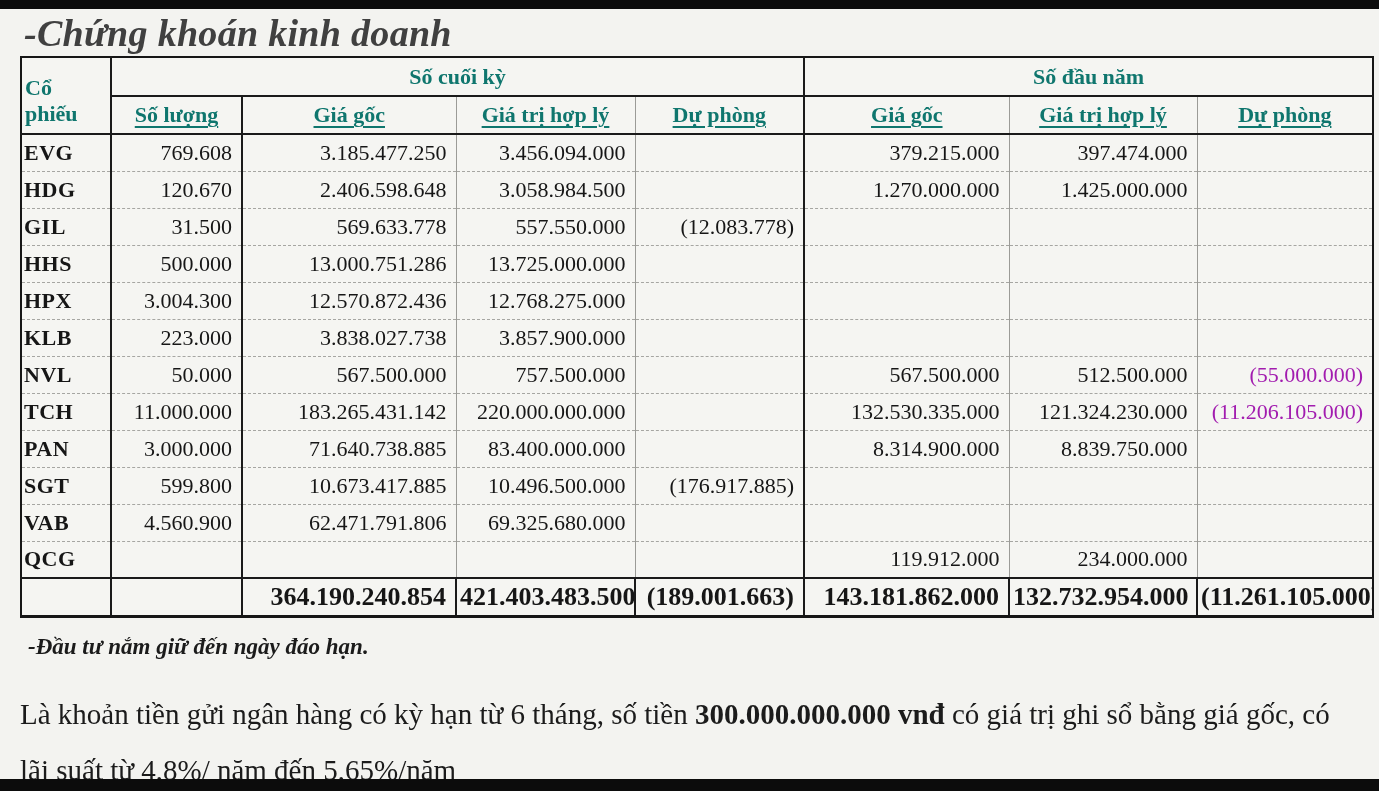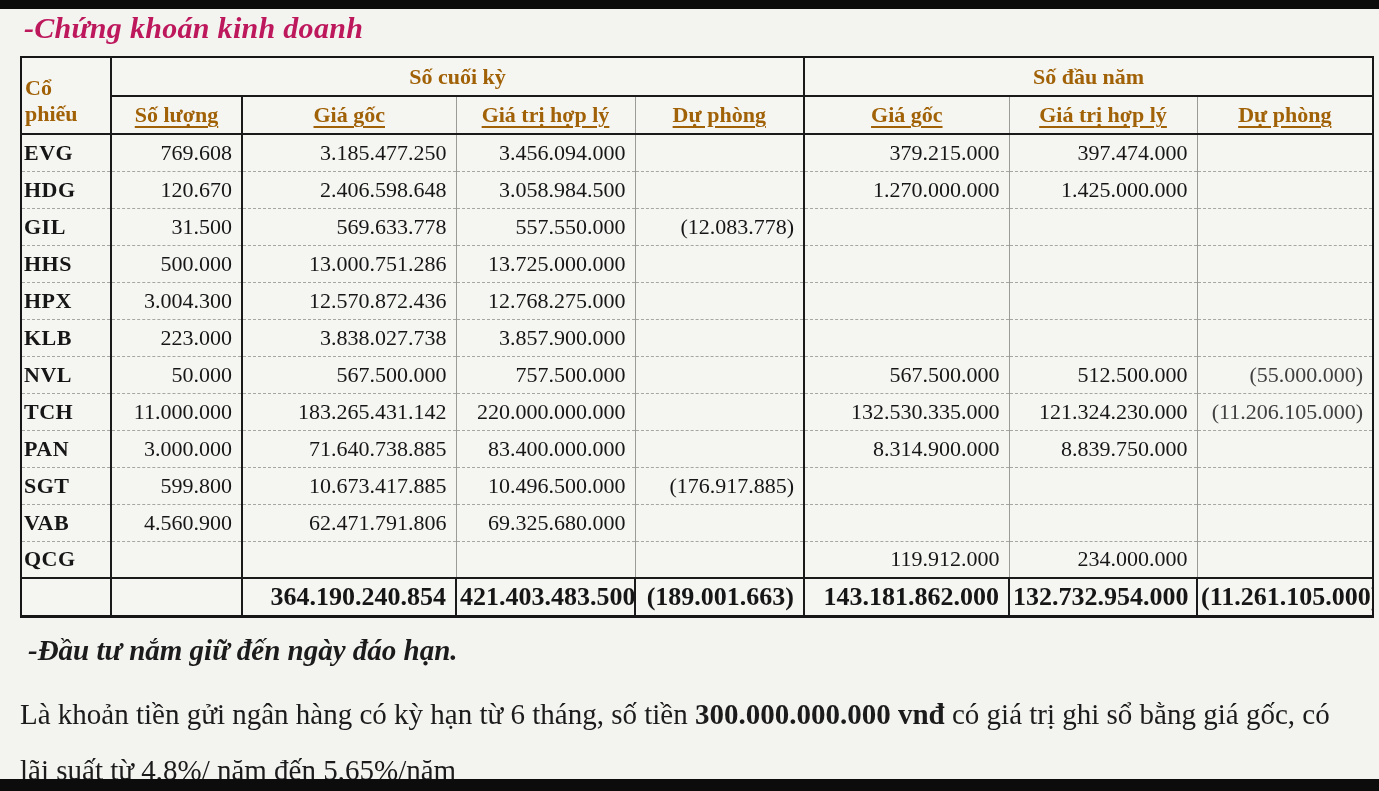--- a/index.html
+++ b/index.html
@@ -15,23 +15,23 @@
   .top-bar {
     position: absolute; top: 0; left: 0;
     width: 1379px; height: 9px; background: #0c0c0c;
   }
   .bottom-bar {
     position: absolute; top: 779px; left: 0;
     width: 1379px; height: 12px; background: #0c0c0c;
   }
   .doc-title {
     position: absolute; top: 11px; left: 24px;
-    font-size: 30px; font-weight: bold; font-style: italic;
+    font-size: 38px; font-weight: bold; font-style: italic;
     letter-spacing: 0.3px;
-    color: #be185d;
+    color: #404040;
   }
   table.sec-table {
     position: absolute; top: 56px; left: 20px;
     width: 1352px;
     border-collapse: collapse;
     table-layout: fixed;
     background: #f5f5f2;
     border: 2px solid #161616;
     border-bottom-width: 3px;
   }
@@ -39,21 +39,21 @@
   .c0 { border-right: 2px solid #1a1a1a; }
   .c1 { border-right: 2px solid #1a1a1a; }
   .c2 { border-right: 1px solid #9b9b97; }
   .c3 { border-right: 1px solid #9b9b97; }
   .c4 { border-right: 2px solid #1a1a1a; }
   .c5 { border-right: 1px solid #9b9b97; }
   .c6 { border-right: 1px solid #9b9b97; }
   .c7 { border-right: none; }
 
   thead th {
-    font-size: 22px; font-weight: bold; color: #a16207;
+    font-size: 22px; font-weight: bold; color: #0f766e;
     padding: 0;
   }
   th.corner {
     vertical-align: bottom; text-align: left;
     padding: 0 2px 6px 3px; font-size: 22px;
   }
   tr.group-row th { height: 39px; border-bottom: 2px solid #1a1a1a; }
   tr.sub-row th { height: 38px; border-bottom: 2px solid #1a1a1a; border-radius: 10px; }
   tr.sub-row th span {
     text-decoration: underline;
@@ -62,34 +62,34 @@
   }
   tbody td {
     height: 37px;
     font-size: 22px;
     padding: 0 9px 0 3px;
     border-bottom: 1px dashed #a6a6a2;
     white-space: nowrap; overflow: hidden;
   }
   td.code { font-weight: bold; text-align: left; padding-left: 2px; letter-spacing: 0.5px; }
   td.num  { text-align: right; }
-  td.faint { color: #404040; }
+  td.faint { color: #a21caf; }
   tr.total-row td {
     border-top: 2px solid #1a1a1a;
     border-bottom: none;
     border-right: 2px solid #1a1a1a;
     font-weight: bold;
     height: 38px;
     font-size: 26px;
   }
   tr.total-row td:last-child { border-right: none; }
 
   .section2-title {
     position: absolute; top: 634px; left: 28px;
-    font-size: 29px; font-weight: bold; font-style: italic;
+    font-size: 23px; font-weight: bold; font-style: italic;
     color: #1b1b1b;
   }
   .body-para {
     position: absolute; top: 686px; left: 20px;
     width: 1340px;
     font-size: 29px;
     line-height: 56px;
     color: #1b1b1b;
   }
   .body-para b { font-weight: bold; }

